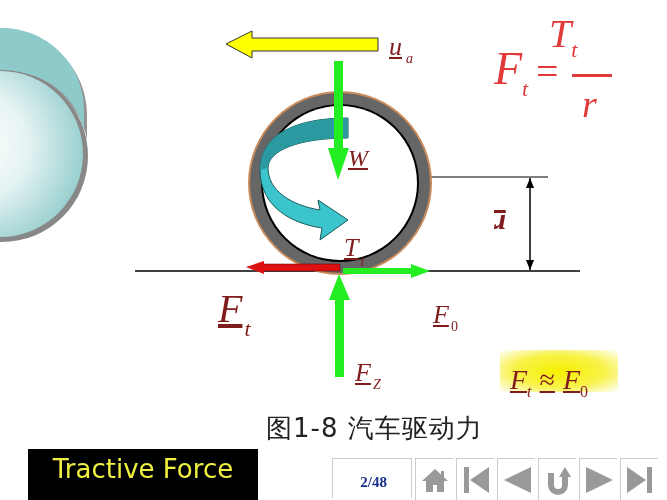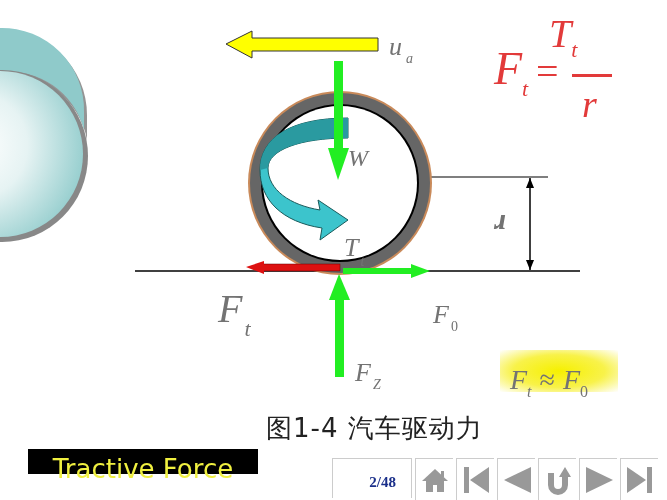--- a/index.html
+++ b/index.html
@@ -1,27 +1,27 @@
 <!DOCTYPE html>
 <html><head>
   <meta charset="utf-8">
   <style>
     html, body { margin:0; padding:0; }
     body { width:667px; height:500px; background:#ffffff; position:relative; overflow:hidden; font-family:"Liberation Serif", serif; }
     .abs { position:absolute; }
     svg.diagram { position:absolute; left:0; top:0; }
-    .ital { font-family:"Liberation Serif", serif; font-style:italic; color:#737373; }
+    .ital { font-family:"Liberation Serif", serif; font-style:italic; color:#7f1d1d;text-decoration:underline; }
     .sub { font-family:"Liberation Serif", serif; font-style:italic; font-size:14px; }
     .subn { font-family:"Liberation Serif", serif; font-size:14px; }
     .formula-red { color:#e23a3a; font-family:"Liberation Serif", serif; font-style:italic; }
     .caption { font-family:"DejaVu Sans", sans-serif; font-size:26px; color:#222; left:266px; top:411px; letter-spacing:1px; }
-    .title-bar { left:28px; top:449px; width:230px; height:25px; background:#000; color:#f0f040; font-family:"DejaVu Sans", sans-serif; font-size:26px; line-height:40px; text-align:center; }
+    .title-bar { left:28px; top:449px; width:230px; height:52px; background:#000; color:#f0f040; font-family:"DejaVu Sans", sans-serif; font-size:26px; line-height:40px; text-align:center; }
     .highlight { left:500px; top:350px; width:118px; height:42px; background:radial-gradient(ellipse at center, #f6f000 0%, #f8f24a 55%, rgba(255,255,255,0) 100%); }
     .nav { left:332px; top:458px; height:42px; display:flex; }
-    .nav .page { width:80px; height:40px; border:1px solid #ccc; border-bottom:none; box-sizing:border-box; font-family:"Liberation Serif", serif; font-weight:bold; font-size:15px; color:#1a2f8a; text-align:right; padding-right:15px; line-height:46px; margin-right:3px; background:#fff; }
+    .nav .page { width:80px; height:40px; border:1px solid #ccc; border-bottom:none; box-sizing:border-box; font-family:"Liberation Serif", serif; font-weight:bold; font-size:15px; color:#1a2f8a; text-align:right; padding-right:24px; line-height:46px; margin-right:3px; background:#fff; }
     .nav .btn { width:38px; height:42px; border-left:1px solid #ccc; border-top:1px solid #ccc; box-sizing:border-box; margin-right:3px; display:flex; align-items:center; justify-content:center; background:#fff; }
   </style>
 </head>
 <body>
 
 <svg class="diagram" width="667" height="500">
   <defs>
     <radialGradient id="glass" cx="35%" cy="45%" r="70%">
       <stop offset="0%" stop-color="#ffffff"></stop>
       <stop offset="45%" stop-color="#e6f3f3"></stop>
@@ -97,21 +97,21 @@
   <span>T</span><span style="font-size:22px;position:relative;top:10px;">t</span>
 </div>
 <div class="abs" style="left:572px;top:74px;width:40px;height:3px;background:#e23a3a;"></div>
 <div class="abs formula-red" style="left:582px;top:82px;font-size:38px;">r</div>
 
 <div class="abs highlight"></div>
 <div class="abs ital" style="left:510px;top:364px;font-size:28px;">
   <span>F</span><span class="sub" style="font-size:16px;position:relative;top:8px;margin-right:8px;">t</span><span style="font-style:normal;margin-right:8px;">≈</span><span>F</span><span class="subn" style="font-style:normal;font-size:16px;position:relative;top:8px;">0</span>
 </div>
 
-<div class="abs caption">图1-4 汽车驱动力</div>
+<div class="abs caption">图1-8 汽车驱动力</div>
 
 <div class="abs title-bar">Tractive Force</div>
 
 <div class="abs nav">
   <div class="page">2/48</div>
   <div class="btn">
     <svg width="28" height="26">
         <polygon points="14,2 27,14 1,14" fill="#999"></polygon>
         <rect x="5" y="14" width="18" height="11" fill="#999"></rect>
         <rect x="12" y="18" width="4" height="7" fill="#fff"></rect>

